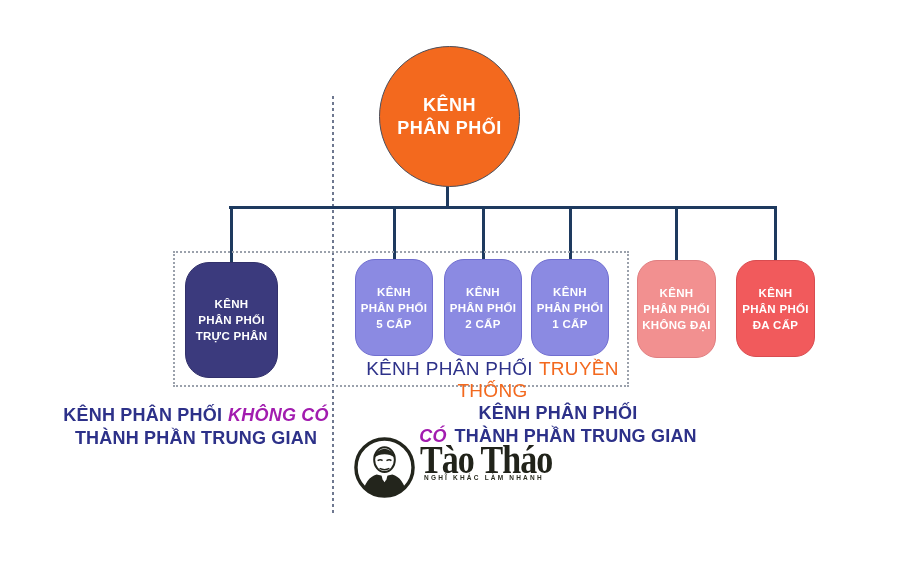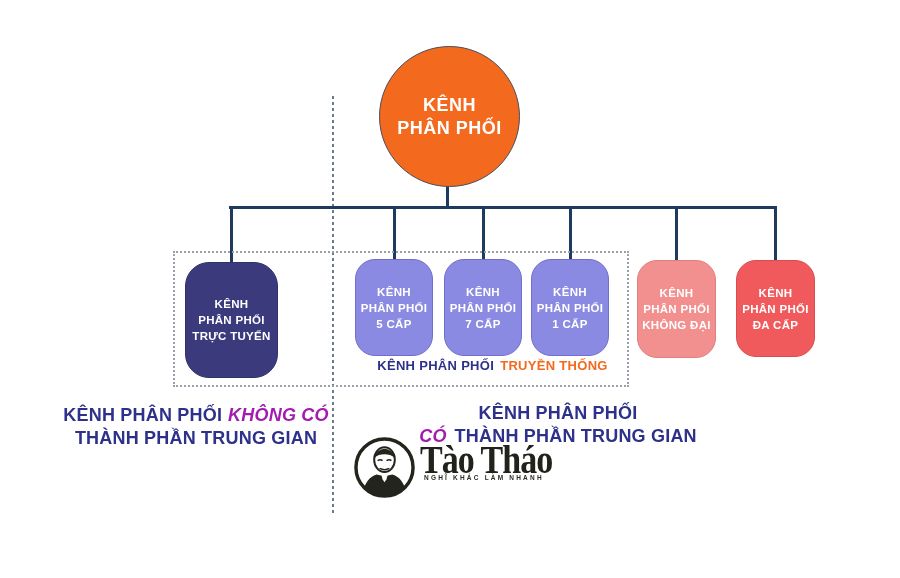--- a/index.html
+++ b/index.html
@@ -38,21 +38,21 @@
   .bl{display:block;}
   .box-navy {left:185px;top:262px;width:93px;height:116px;border-radius:24px;background:#3b3a7d;border:1px solid #32316b;}
   .box-p1   {left:355px;top:259px;width:78px;height:97px;border-radius:20px;background:#8b8ae2;border:1.5px solid #706ed0;}
   .box-p2   {left:444px;top:259px;width:78px;height:97px;border-radius:20px;background:#8b8ae2;border:1.5px solid #706ed0;}
   .box-p3   {left:531px;top:259px;width:78px;height:97px;border-radius:20px;background:#8b8ae2;border:1.5px solid #706ed0;}
   .box-sal  {left:637px;top:260px;width:79px;height:98px;border-radius:20px;background:#f29090;border:1.5px solid #e07e80;}
   .box-red  {left:736px;top:260px;width:79px;height:97px;border-radius:20px;background:#f15a5c;border:1.5px solid #d94c50;}
   
   .group-label{
     position:absolute;left:350px;top:358px;width:285px;text-align:center;
-    font-weight:bold;font-size:13px;color:#2d3189;letter-spacing:.3px;
+    font-weight:normal;font-size:19px;color:#2d3189;letter-spacing:.3px;
   }
   .caption{
     position:absolute;text-align:center;font-weight:bold;font-size:18px;
     line-height:23px;color:#2d3189;letter-spacing:.2px;z-index:1;
   }
   .caption-left{left:28px;top:404px;width:336px;}
   .caption-right{left:410px;top:402px;width:296px;}
   .hl{color:#f3691e;}
   .hl-it{color:#a21caf;font-style:italic;}
   .sp-l{margin-left:6px;}
@@ -89,31 +89,31 @@
   <div class="group-outline"></div>
 
   <div class="root-circle">
     <span class="bl">KÊNH</span>
     <span class="bl">PHÂN PHỐI</span>
   </div>
 
   <div class="box box-navy">
     <span class="bl">KÊNH</span>
     <span class="bl">PHÂN PHỐI</span>
-    <span class="bl">TRỰC TUYẾN</span>
+    <span class="bl">TRỰC PHÂN</span>
   </div>
   <div class="box box-p1">
     <span class="bl">KÊNH</span>
     <span class="bl">PHÂN PHỐI</span>
     <span class="bl">5 CẤP</span>
   </div>
   <div class="box box-p2">
     <span class="bl">KÊNH</span>
     <span class="bl">PHÂN PHỐI</span>
-    <span class="bl">7 CẤP</span>
+    <span class="bl">2 CẤP</span>
   </div>
   <div class="box box-p3">
     <span class="bl">KÊNH</span>
     <span class="bl">PHÂN PHỐI</span>
     <span class="bl">1 CẤP</span>
   </div>
   <div class="box box-sal">
     <span class="bl">KÊNH</span>
     <span class="bl">PHÂN PHỐI</span>
     <span class="bl">KHÔNG ĐẠI</span>

